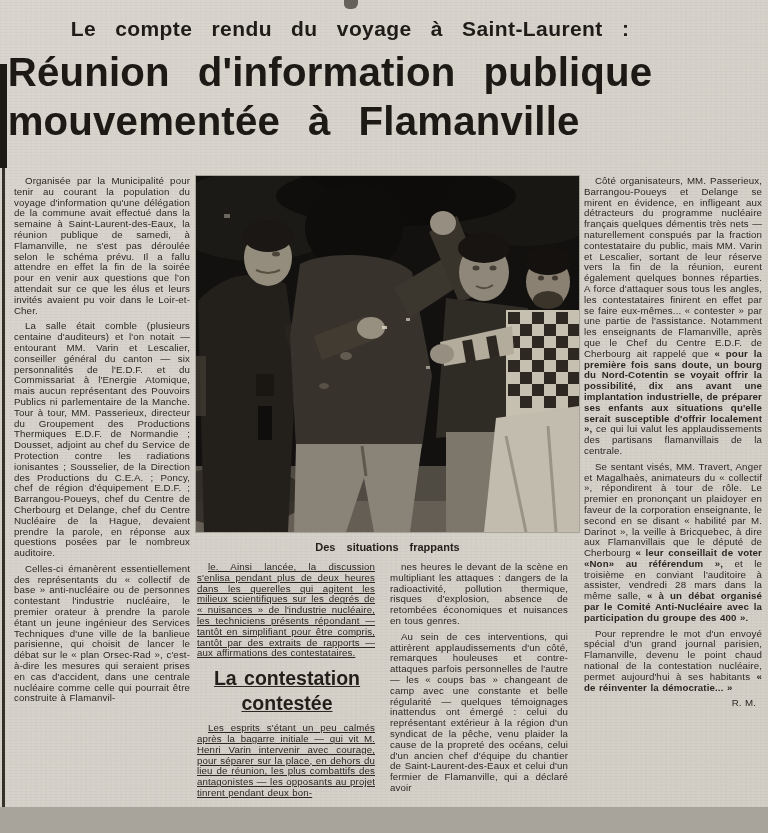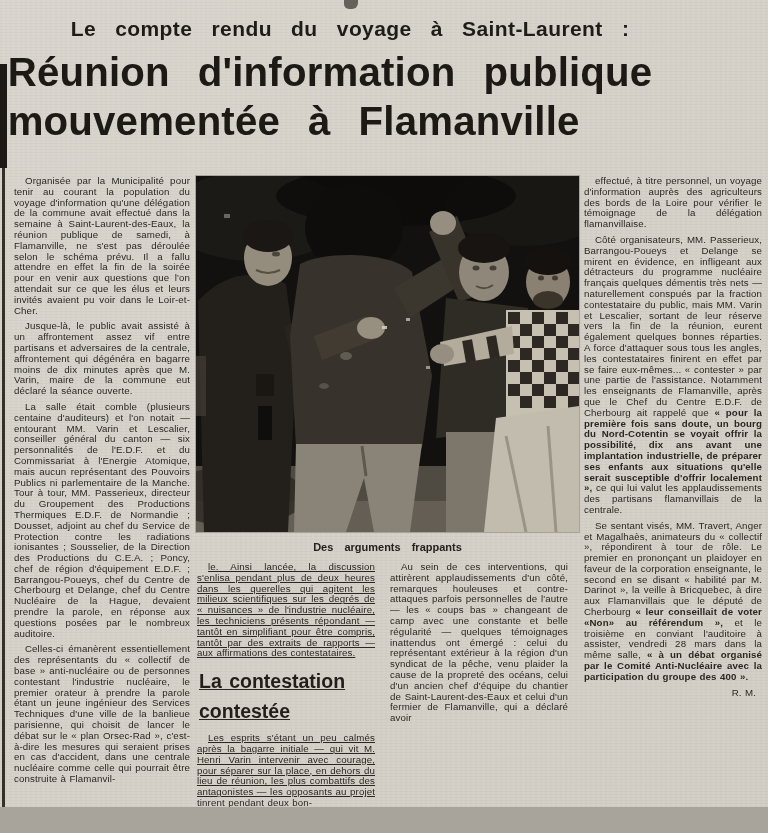--- a/index.html
+++ b/index.html
@@ -36,21 +36,21 @@
     font-size:9.7px; line-height:10.8px; text-align:justify;
     letter-spacing:.12px; word-spacing:.6px;
   }
   .col p { margin:0 0 5px 0; text-indent:11px; }
   .col1 { left:14px; }
   .col2 { left:197px; top:562px; height:260px; width:178px;text-decoration:underline; }
   .col3 { left:390px; top:562px; height:260px; width:178px; }
   .col4 { left:584px; width:178px; }
 
   .subhead {
-    font-weight:bold; font-size:19.5px; line-height:30px; text-align:left;
+    font-weight:bold; font-size:19.5px; line-height:25px; text-align:center;
     text-indent:0 !important; margin:7px 0 7px 2px !important; color:#221f1a;
     letter-spacing:0; word-spacing:2px;
   }
   .sig { text-align:right; font-weight:normal; text-indent:0 !important; padding-right:6px; }
 
   .photo-wrap {
     position:absolute; left:196px; top:176px; width:383px; height:356px;
     background:#131110; box-shadow:0 0 0 1px #a9a49a;
   }
   .photo-wrap svg { display:block; }
@@ -71,21 +71,20 @@
 
   <div class="kicker">Le compte rendu du voyage à Saint-Laurent :</div>
 
   <div class="headline">
     <div class="hl">Réunion d'information publique</div>
     <div class="hl">mouvementée à Flamanville</div>
   </div>
 
   <div class="col col1">
     <p>Organisée par la Municipalité pour tenir au courant la population du voyage d'information qu'une délégation de la commune avait effectué dans la semaine à Saint-Laurent-des-Eaux, la réunion publique de samedi, à Flamanville, ne s'est pas déroulée selon le schéma prévu. Il a fallu attendre en effet la fin de la soirée pour en venir aux questions que l'on attendait sur ce que les élus et leurs invités avaient pu voir dans le Loir-et-Cher.</p>
-    <p>Jusque-là, le public avait assisté à un affrontement assez vif entre partisans et adversaires de la centrale, affrontement qui dégénéra en bagarre moins de dix minutes après que M. Varin, maire de la commune eut déclaré la séance ouverte.</p>
     <p>La salle était comble (plusieurs centaine d'auditeurs) et l'on notait — entourant MM. Varin et Lescalier, conseiller général du canton — six personnalités de l'E.D.F. et du Commissariat à l'Energie Atomique, mais aucun représentant des Pouvoirs Publics ni parlementaire de la Manche. Tour à tour, MM. Passerieux, directeur du Groupement des Productions Thermiques E.D.F. de Normandie ; Dousset, adjoint au chef du Service de Protection contre les radiations ionisantes ; Sousselier, de la Direction des Productions du C.E.A. ; Poncy, chef de région d'équipement E.D.F. ; Barrangou-Poueys, chef du Centre de Cherbourg et Delange, chef du Centre Nucléaire de la Hague, devaient prendre la parole, en réponse aux questions posées par le nombreux auditoire.</p>
     <p>Celles-ci émanèrent essentiellement des représentants du « collectif de base » anti-nucléaire ou de personnes contestant l'industrie nucléaire, le premier orateur à prendre la parole étant un jeune ingénieur des Services Techniques d'une ville de la banlieue parisienne, qui choisit de lancer le débat sur le « plan Orsec-Rad », c'est-à-dire les mesures qui seraient prises en cas d'accident, dans une centrale nucléaire comme celle qui pourrait être construite à Flamanvil-</p>
   </div>
 
   <div class="photo-wrap">
     <svg width="383" height="356" viewBox="0 0 383 356" xmlns="http://www.w3.org/2000/svg">
       <rect x="0" y="0" width="383" height="356" fill="#131110"></rect>
       <ellipse cx="60" cy="40" rx="90" ry="45" fill="#211e19" opacity="0.7"></ellipse>
       <ellipse cx="330" cy="30" rx="80" ry="40" fill="#1c1915" opacity="0.7"></ellipse>
       <ellipse cx="200" cy="20" rx="120" ry="30" fill="#0d0b0a" opacity="0.8"></ellipse>
@@ -165,33 +164,34 @@
 
       <rect x="186" y="150" width="5" height="3" fill="#d8d2c4" opacity="0.85"></rect>
       <rect x="210" y="142" width="4" height="3" fill="#d8d2c4" opacity="0.7"></rect>
       <rect x="230" y="190" width="4" height="3" fill="#d8d2c4" opacity="0.6"></rect>
       <rect x="28" y="38" width="6" height="4" fill="#8d887c" opacity="0.7"></rect>
       <rect x="0" y="180" width="10" height="60" fill="#3e3931" opacity="0.8"></rect>
       <rect x="62" y="230" width="14" height="34" fill="#100e0c"></rect>
       <rect x="60" y="198" width="18" height="22" fill="#1a1713"></rect>
     </svg>
   </div>
-  <div class="caption">Des arguments frappants</div>
+  <div class="caption">Des situations frappants</div>
 
   <div class="col col2">
     <p>le. Ainsi lancée, la discussion s'enlisa pendant plus de deux heures dans les querelles qui agitent les milieux scientifiques sur les degrés de « nuisances » de l'industrie nucléaire, les techniciens présents répondant — tantôt en simplifiant pour être compris, tantôt par des extraits de rapports — aux affirmations des contestataires.</p>
     <p class="subhead">La contestation contestée</p>
     <p>Les esprits s'étant un peu calmés après la bagarre initiale — qui vit M. Henri Varin intervenir avec courage, pour séparer sur la place, en dehors du lieu de réunion, les plus combattifs des antagonistes — les opposants au projet tinrent pendant deux bon-</p>
   </div>
 
   <div class="col col3">
+    <p>nes heures le devant de la scène en multipliant les attaques : dangers de la radioactivité, pollution thermique, risques d'explosion, absence de retombées économiques et nuisances en tous genres.</p>
     <p>Au sein de ces interventions, qui attirèrent applaudissements d'un côté, remarques houleuses et contre-attaques parfois personnelles de l'autre — les « coups bas » changeant de camp avec une constante et belle régularité — quelques témoignages inattendus ont émergé : celui du représentant extérieur à la région d'un syndicat de la pêche, venu plaider la cause de la propreté des océans, celui d'un ancien chef d'équipe du chantier de Saint-Laurent-des-Eaux et celui d'un fermier de Flamanville, qui a déclaré avoir</p>
   </div>
 
   <div class="col col4">
-    <p>effectué, à titre personnel, un voyage d'information auprès des agriculteurs des bords de la Loire pour vérifier le témoignage de la délégation flamanvillaise.</p>
     <p><span>Côté organisateurs, MM. Passerieux, Barrangou-Poueys et Delange se mirent en évidence, en infligeant aux détracteurs du programme nucléaire français quelques démentis très nets — naturellement conspués par la fraction contestataire du public, mais MM. Varin et Lescalier, sortant de leur réserve vers la fin de la réunion, eurent également quelques bonnes réparties. A force d'attaquer sous tous les angles, les contestataires finirent en effet par se faire eux-mêmes... « contester » par une partie de l'assistance. Notamment les enseignants de Flamanville, après que le Chef du Centre E.D.F. de Cherbourg ait rappelé que </span><b>« pour la première fois sans doute, un bourg du Nord-Cotentin se voyait offrir la possibilité, dix ans avant une implantation industrielle, de préparer ses enfants aux situations qu'elle serait susceptible d'offrir localement »,</b><span> ce qui lui valut les applaudissements des partisans flamanvillais de la centrale.</span></p>
     <p><span>Se sentant visés, MM. Travert, Anger et Magalhaès, animateurs du « collectif », répondirent à tour de rôle. Le premier en prononçant un plaidoyer en faveur de la corporation enseignante, le second en se disant « habilité par M. Darinot », la veille à Bricquebec, à dire aux Flamanvillais que le député de Cherbourg </span><b>« leur conseillait de voter «Non» au référendum »,</b><span> et le troisième en conviant l'auditoire à assister, vendredi 28 mars dans la même salle, </span><b>« à un débat organisé par le Comité Anti-Nucléaire avec la participation du groupe des 400 ».</b></p>
+    <p><span>Pour reprendre le mot d'un envoyé spécial d'un grand journal parisien, Flamanville, devenu le point chaud national de la contestation nucléaire, permet aujourd'hui à ses habitants </span><b>« de réinventer la démocratie... »</b></p>
     <p class="sig">R. M.</p>
   </div>
 
   <div class="bottom-rule"></div>
 </div>
 
 </body></html>

